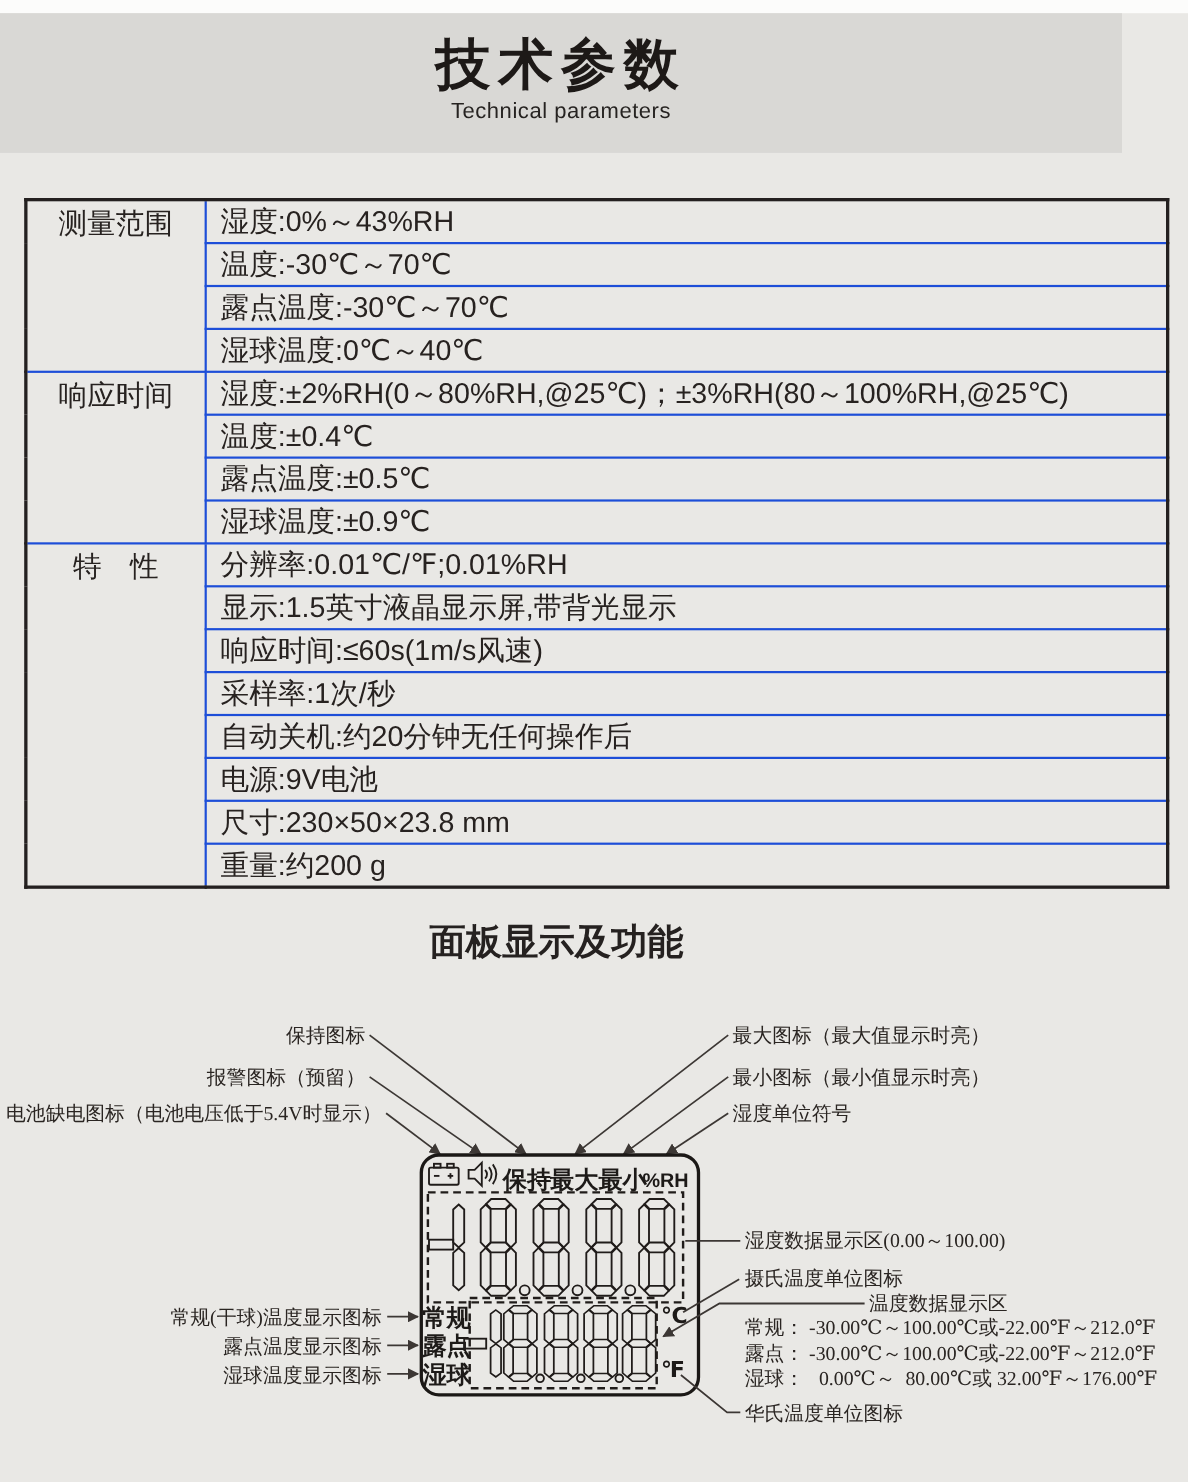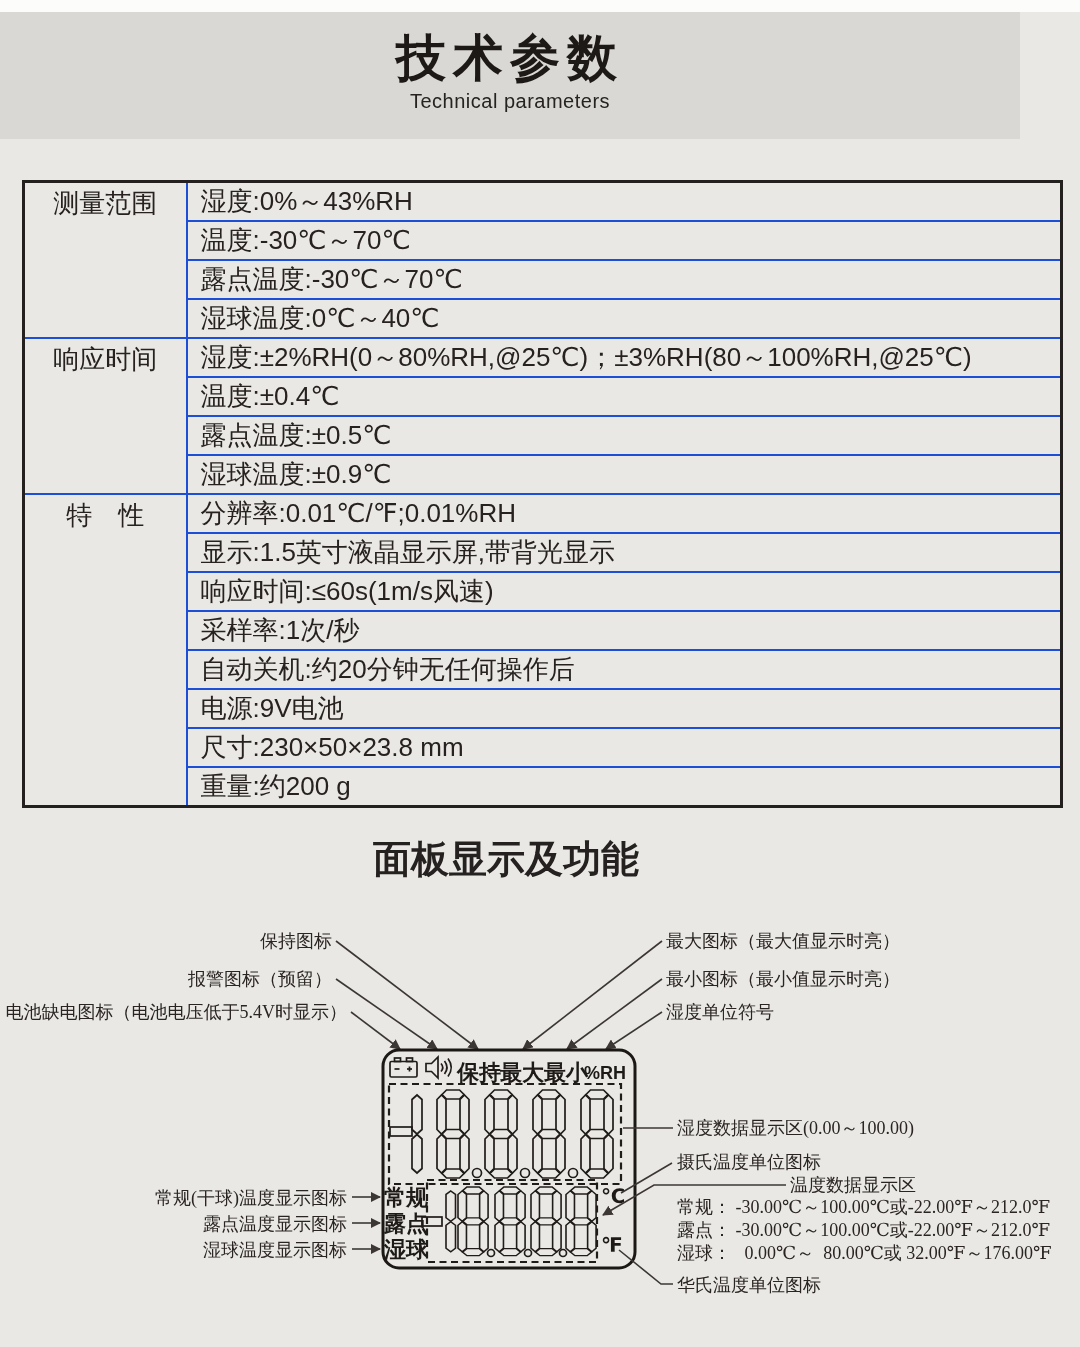--- a/index.html
+++ b/index.html
@@ -23,21 +23,21 @@
     border-collapse:collapse;table-layout:fixed;
     font-size:26px;font-weight:500;color:#272220;
   }
   table.spec-table{border:3px solid #242020;}
   table.spec-table td{border:2px solid #1d4ed8;height:37px;padding:0;}
   table.spec-table td.glabel{vertical-align:top;text-align:center;padding-top:3px;}
   table.spec-table td.val{padding-left:13px;vertical-align:middle;}
 
   .panel-title{
     position:absolute;top:834px;left:0;width:1012px;margin:0;
-    text-align:center;font-size:38px;font-weight:bold;color:#252120;
+    text-align:center;font-size:33px;font-weight:bold;color:#252120;
   }
   svg.diagram{position:absolute;top:900px;left:0;}
 
   .co{font-family:"Liberation Serif","DejaVu Serif",serif;font-size:18px;fill:var(--ink);white-space:pre;}
   .lcd-big{font-family:"Liberation Sans","DejaVu Sans",sans-serif;font-weight:bold;font-size:22px;fill:#1d1a18;}
   .lcd-rh{font-family:"Liberation Sans","DejaVu Sans",sans-serif;font-weight:bold;font-size:18px;fill:#1d1a18;}
   .lcd-unit{font-family:"Liberation Sans","DejaVu Sans",sans-serif;font-weight:bold;font-size:20px;fill:#1d1a18;}
   .ln{stroke:var(--line);stroke-width:1.6;fill:none;}
   .seg polygon,.seg rect,.seg circle,.seg line,.seg path,
   polygon.segp,rect.segp,circle.segp{stroke:var(--lcd_ink);stroke-width:1.7;fill:none;}

